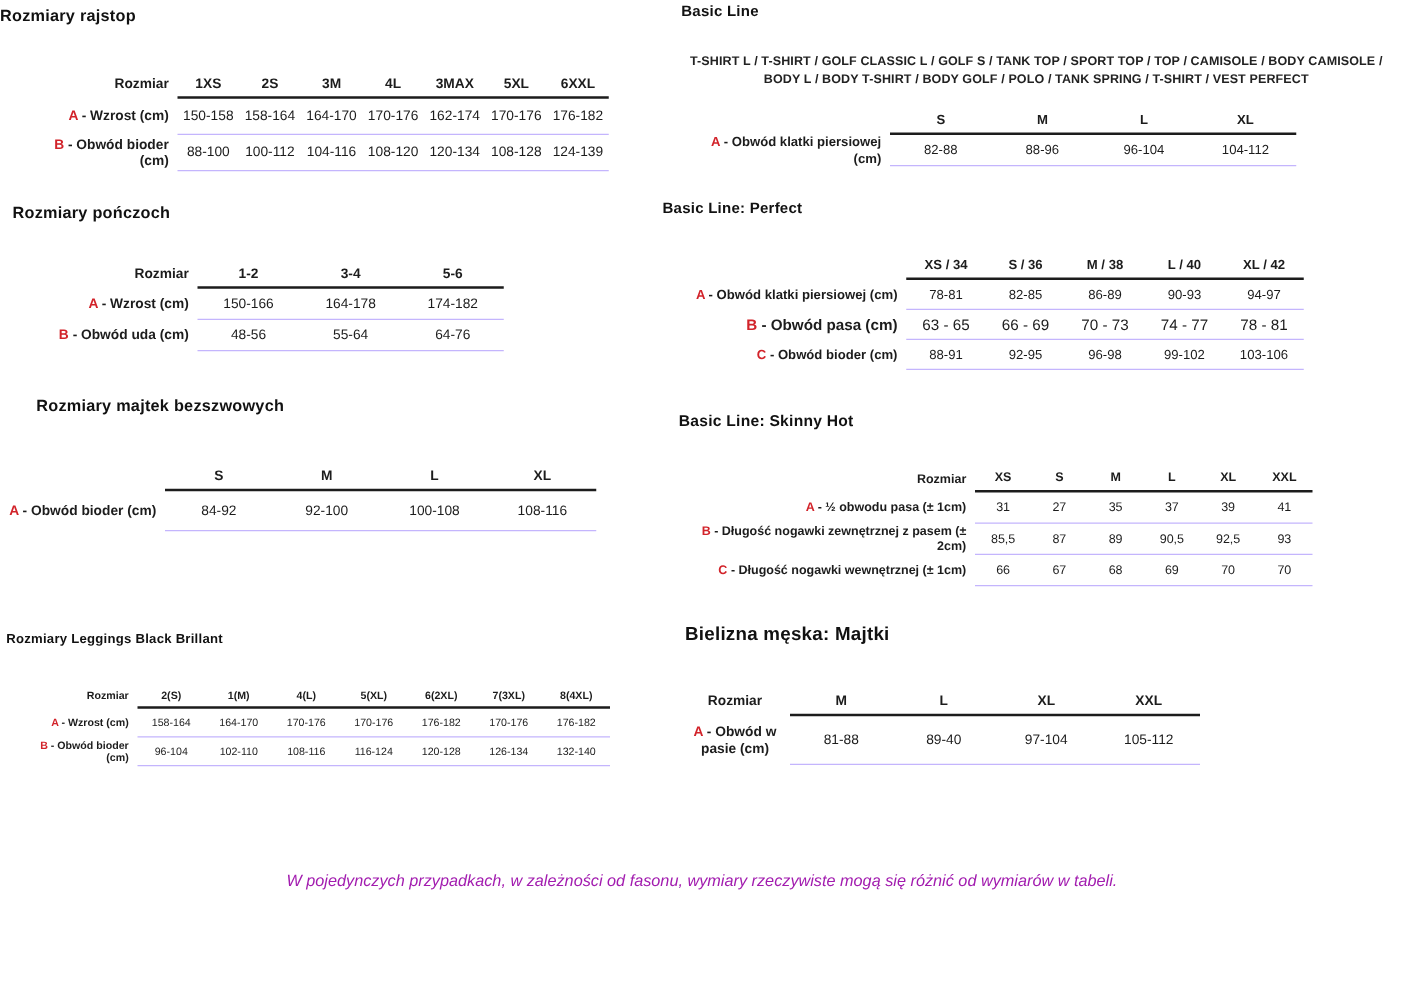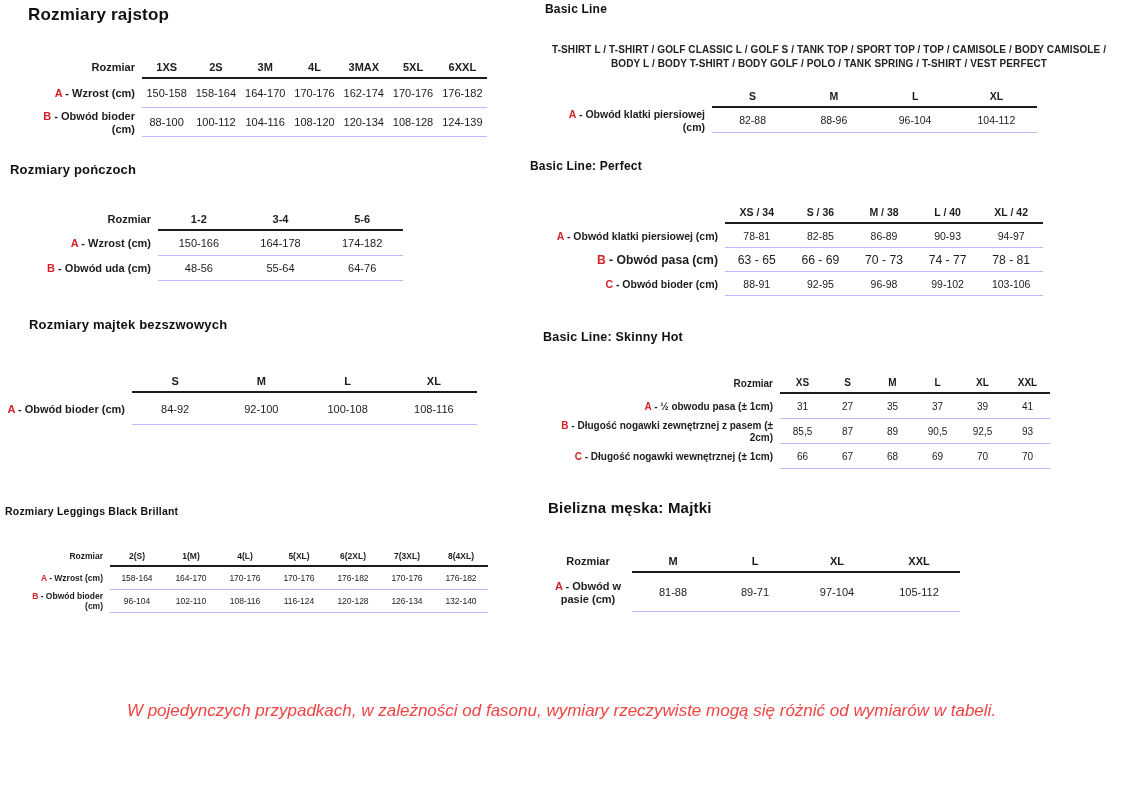--- a/index.html
+++ b/index.html
@@ -7,38 +7,38 @@
     width:1123px; height:794px; background:#ffffff;
     font-family:"Liberation Sans", sans-serif; color:#1c1c1c;
     position:relative; overflow:hidden;
   }
   .sheet { position:absolute; inset:0; }
 
   h2.sec {
     position:absolute; margin:0; font-weight:bold; color:#111;
     white-space:nowrap; letter-spacing:.2px;
   }
-  .h-rajstopy   { left:28px;  top:5px;   font-size:17px; }
+  .h-rajstopy   { left:0;  top:5px;   font-size:13px; }
   .h-ponczochy  { left:10px;  top:162px; font-size:13px; }
   .h-majtki-bez { left:5px;   top:317px; font-size:13px;padding-left:24px; }
   .h-leggings   { left:5px;   top:505px; font-size:10.5px; }
   .h-basic      { left:545px; top:2px;   font-size:12px; }
   .h-perfect    { left:530px; top:159px; font-size:12px; }
   .h-skinny     { left:543px; top:330px; font-size:12.5px; }
   .h-majtki-m   { left:548px; top:499px; font-size:15px; }
 
   .basic-products {
     position:absolute; left:548px; top:33px; width:562px;
     text-align:center; font-size:10px; font-weight:bold;
     line-height:1.35; color:#222; letter-spacing:.1px;
   }
 
   .footnote {
     position:absolute; left:0; right:0; top:684px;
-    text-align:center; font-size:17px; font-style:italic; color:#ef4444;
+    text-align:center; font-size:13px; font-style:italic; color:#a21caf;
   }
 
   
   .sizetable { position:absolute; }
   .trow  { display:flex; align-items:stretch; }
   .trow.head     { height:var(--hh); }
   .trow.body-row { height:var(--rh); }
   .tlabel {
     width:var(--lw); box-sizing:border-box; padding-right:7px;
     display:flex; align-items:center; justify-content:flex-end;
@@ -372,21 +372,21 @@
           <div class="tcell">XL</div>
           <div class="tcell">XXL</div>
         </div>
       </div>
       <div class="trow body-row">
         <div class="tlabel">
           <span class="ltext"><span class="rkey">A</span> - Obwód w pasie (cm)</span>
         </div>
         <div class="tcells">
           <div class="tcell">81-88</div>
-          <div class="tcell">89-71</div>
+          <div class="tcell">89-40</div>
           <div class="tcell">97-104</div>
           <div class="tcell">105-112</div>
         </div>
       </div>
     </div>
 
   <p class="footnote">W pojedynczych przypadkach, w zależności od fasonu, wymiary rzeczywiste mogą się różnić od wymiarów w tabeli.</p>
 
 </div>
 

